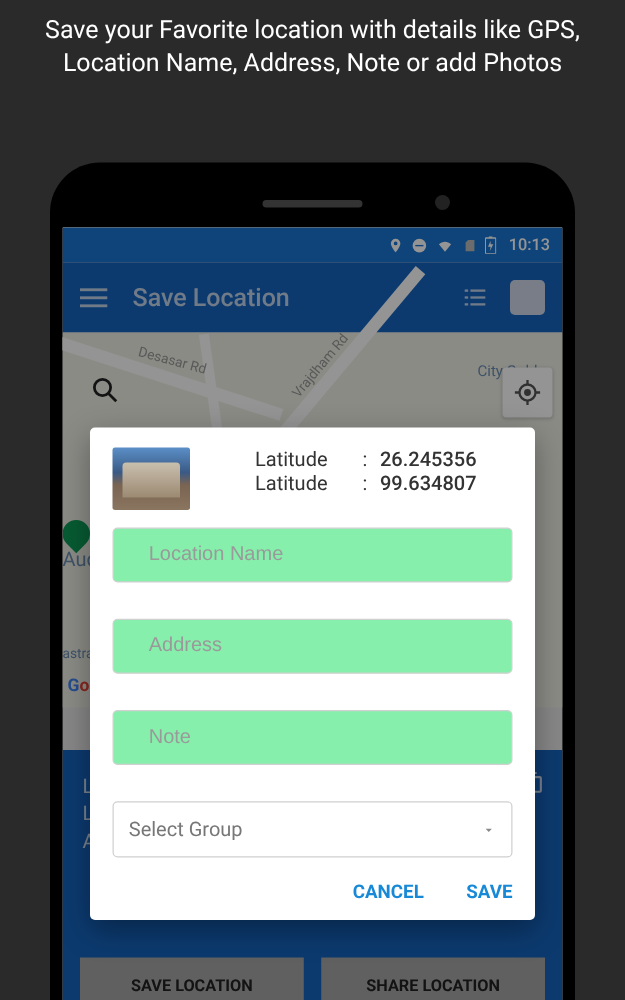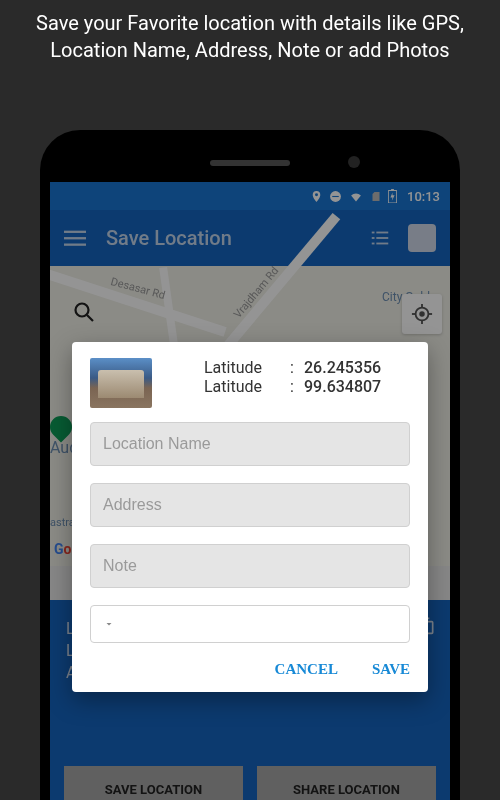--- a/index.html
+++ b/index.html
@@ -170,42 +170,41 @@
   }
   .coord-grid { font-size: 16px; color: #333; }
   .coord-row { display: flex; gap: 6px; }
   .coord-row .k { width: 80px; margin-left: 40px; }
   .coord-row .c { width: 8px; }
   .coord-row .v { font-weight: 500; }
   .field {
     width: 100%;
     border: 1px solid #d0d0d0;
     border-radius: 4px;
-    padding: 12px 12px;
+    padding: 12px 28px;
     font-size: 16px;
     color: #333;
-    margin-bottom: 17px;
-    background: #e5e5e5;
+    margin-bottom: 29px;
+    background: #86efac;
   }
   .field::placeholder { color: #9a9a9a; }
   .select-field {
     width: 100%;
     border: 1px solid #d0d0d0;
     border-radius: 4px;
     padding: 12px 12px;
     font-size: 16px;
     color: #777;
     display: flex; align-items: center; justify-content: space-between;
   }
   .dialog-actions {
     display: flex; justify-content: flex-end; gap: 34px;
     margin-top: 18px;
     font-size: 15px; font-weight: 700;
     color: #1789d6;
-    font-family: Liberation Serif, serif;
   }
   .dialog-actions span { cursor: pointer; }
 </style>
 </head>
 <body>
 
 <div class="promo-text">Save your Favorite location with details like GPS, Location Name, Address, Note or add Photos</div>
 
 <div class="phone-frame">
   <div class="phone-inner">
@@ -327,20 +326,21 @@
               <span class="k">Latitude</span>
               <span class="c">:</span>
               <span class="v">99.634807</span>
             </div>
           </div>
         </div>
         <input class="field" placeholder="Location Name" style="">
         <input class="field" placeholder="Address" style="">
         <input class="field" placeholder="Note" style="">
         <div class="select-field">
+          <span>Select Group</span>
           <svg width="12" height="12" viewBox="0 0 24 24" fill="#888">
               <path d="M7 10l5 5 5-5z"></path>
             </svg>
         </div>
         <div class="dialog-actions">
           <span>CANCEL</span>
           <span>SAVE</span>
         </div>
       </div>
 

